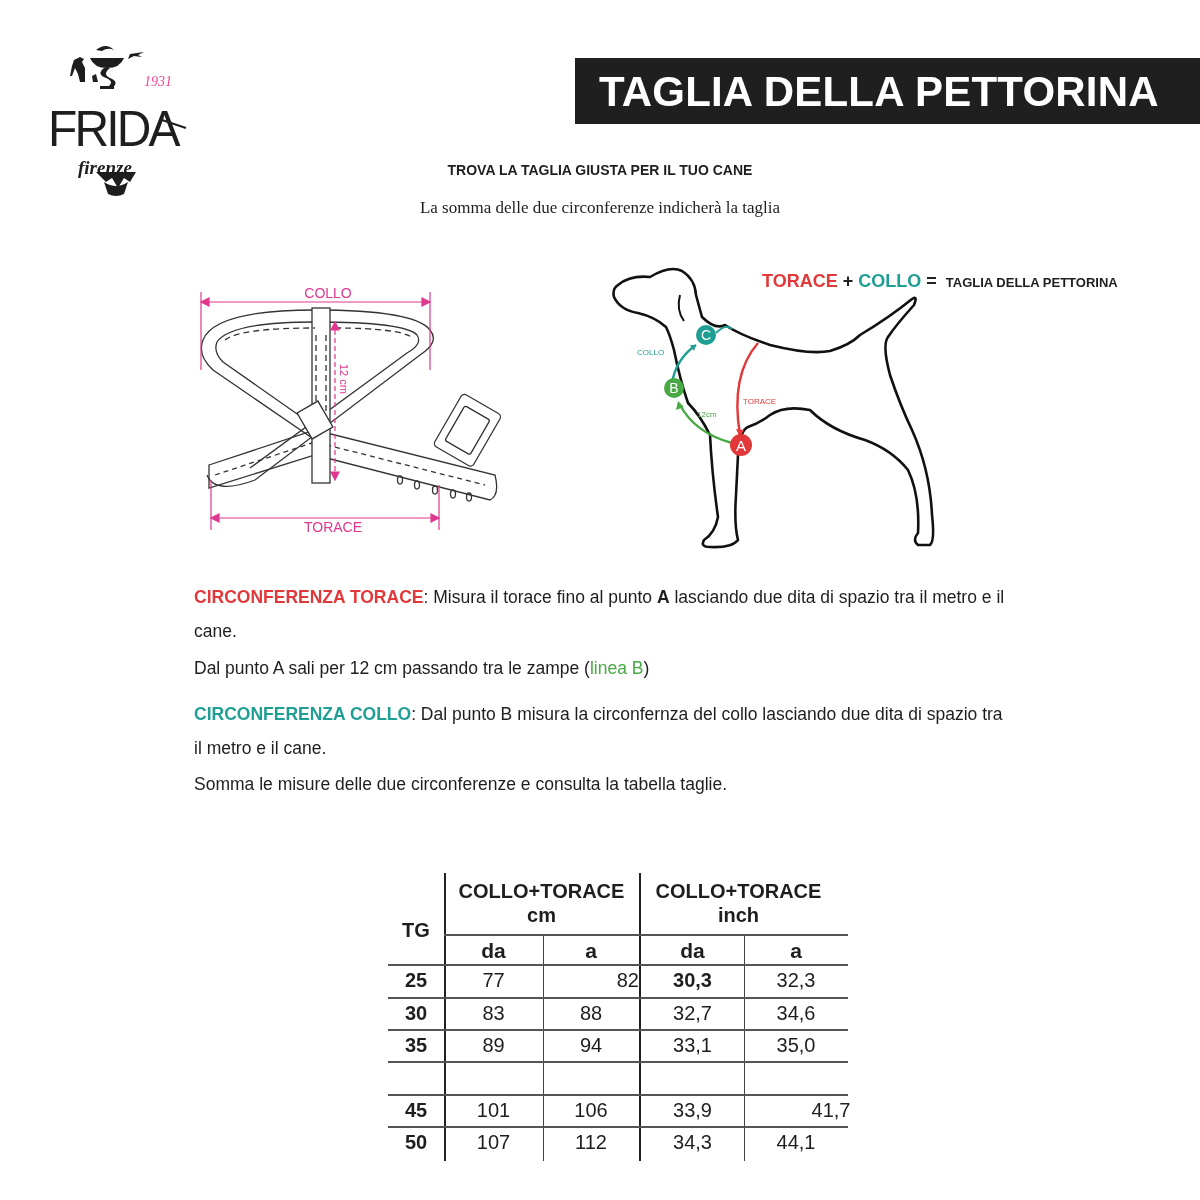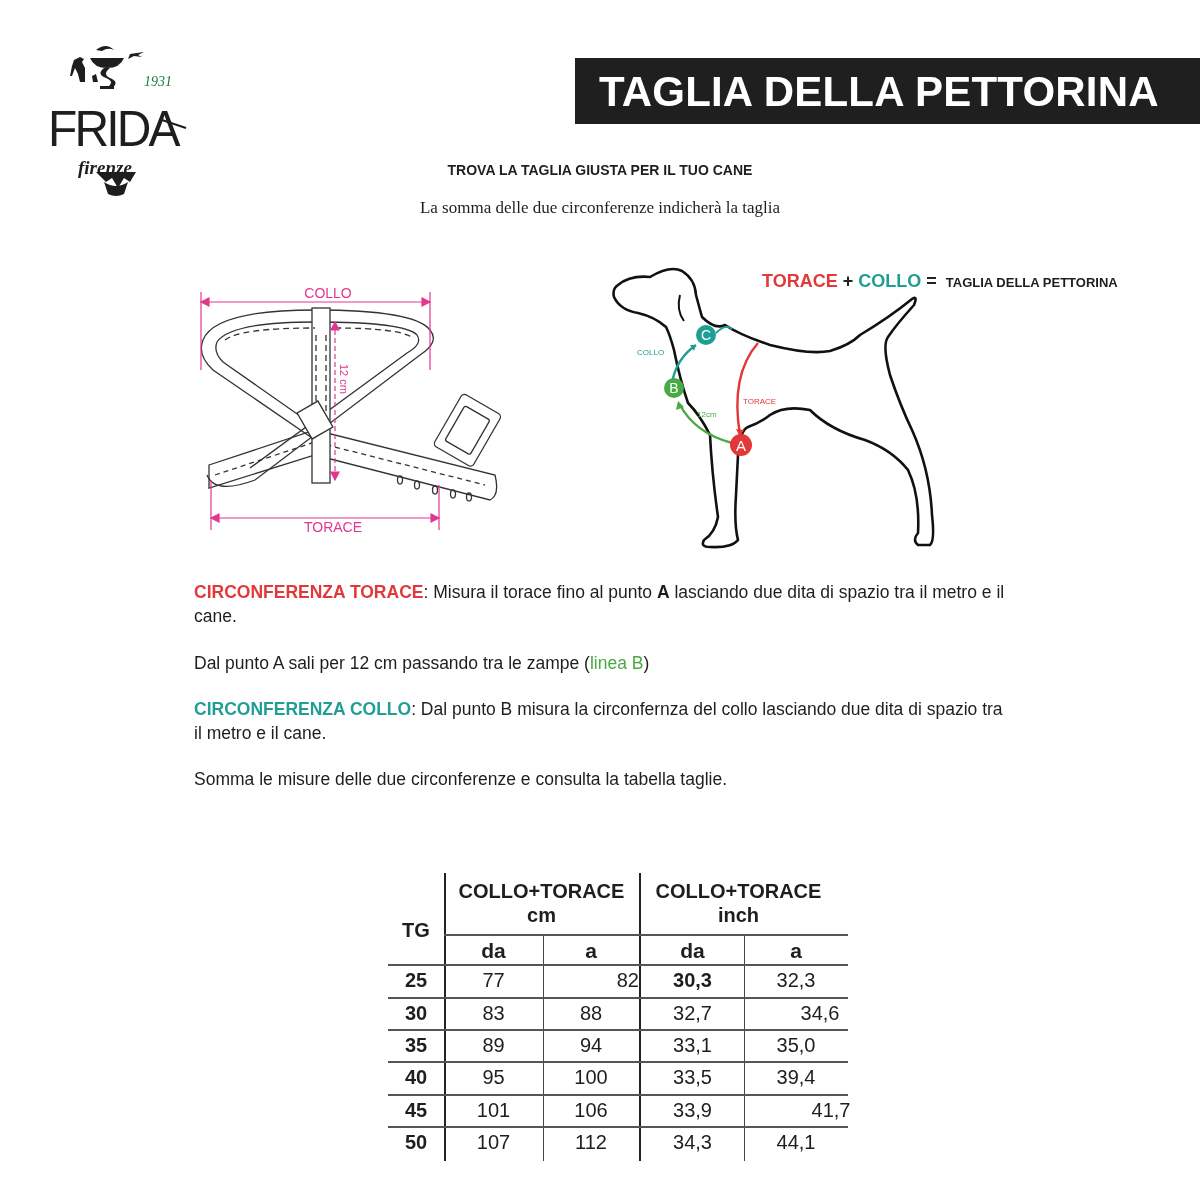--- a/index.html
+++ b/index.html
@@ -2,21 +2,21 @@
 <html><head>
 <meta charset="utf-8">
 <style>
   html, body { margin: 0; padding: 0; background: #ffffff; }
   body { width: 1200px; height: 1200px; position: relative; overflow: hidden;
          font-family: "Liberation Sans", sans-serif; color: #1e1e1e; }
   .abs { position: absolute; }
 
   
   #logo { left: 44px; top: 42px; width: 150px; height: 160px; }
-  #logo .year { position: absolute; left: 100px; top: 32px; font-family: "Liberation Serif", serif; font-style: italic; font-size: 14px; color:#15803d; }
+  #logo .year { position: absolute; left: 100px; top: 32px; font-family: "Liberation Serif", serif; font-style: italic; font-size: 14px; color:#ec4899; }
   #logo .brand { position: absolute; left: 4px; top: 58px; font-family: "Liberation Sans", sans-serif; font-size: 50px; letter-spacing: -3px; font-weight: 400; color:#1e1e1e; transform: scaleX(0.96); transform-origin: left; }
   #logo .city { position: absolute; left: 34px; top: 115px; font-family: "Liberation Serif", serif; font-style: italic; font-weight: bold; font-size: 19px; color:#1e1e1e;text-align:center; }
 
   
   #title-banner { left: 575px; top: 58px; width: 625px; height: 66px; background: #1f1f1f; }
   #title-banner span { position: absolute; left: 24px; top: 10px; color: #fff; font-weight: bold; font-size: 42px; letter-spacing: 0.2px; white-space: nowrap; }
 
   #subtitle { left: 0; width: 1200px; top: 162px; text-align: center; font-weight: bold; font-size: 14px; }
   #subdesc { left: 0; width: 1200px; top: 198px; text-align: center; font-size: 17px; font-family: Liberation Serif, serif; }
 
@@ -27,21 +27,21 @@
   
   #dog { left: 600px; top: 255px; width: 360px; height: 300px; }
   #formula { left: 762px; top: 271px; white-space: nowrap; font-weight: bold; font-size: 18px; }
   #formula .torace { color: #e2383a; }
   #formula .plus { color: #222; }
   #formula .collo { color: #1f9e94; }
   #formula .eq { color: #222; }
   #formula .result { font-size: 13px; color: #1e1e1e; margin-left: 4px; }
 
   
-  .para { left: 194px; width: 820px; font-size: 17.5px; line-height: 24px; }
+  .para { left: 194px; width: 820px; font-size: 17.5px; line-height: 34px; }
   .para .red { color: #e2383a; font-weight: bold; }
   .para .teal { color: #1f9e94; font-weight: bold; }
   .para .green { color: #49a944; }
   .para b { font-weight: bold; }
   #p1 { top: 580px; }
   #p2 { top: 651px; }
   #p3 { top: 697px; }
   #p4 { top: 767px; }
 
   
@@ -209,36 +209,29 @@
     <div class="cell" style="left:56px;width:99px;top:0;">77</div>
     <div class="cell" style="left:155px;width:96px;top:0;text-align:right;">82</div>
     <div class="cell" style="left:253px;width:103px;top:0;font-weight:bold;">30,3</div>
     <div class="cell" style="left:356px;width:104px;top:0;">32,3</div>
   </div>
   <div style="position:absolute;left:0;top:129px;width:460px;height:28px;">
     <div class="tg" style="top:0;">30</div>
     <div class="cell" style="left:56px;width:99px;top:0;">83</div>
     <div class="cell" style="left:155px;width:96px;top:0;">88</div>
     <div class="cell" style="left:253px;width:103px;top:0;">32,7</div>
-    <div class="cell" style="left:356px;width:104px;top:0;padding-left:24px;">34,6</div>
+    <div class="cell" style="left:356px;width:104px;top:0;">34,6</div>
   </div>
   <div style="position:absolute;left:0;top:161px;width:460px;height:28px;">
     <div class="tg" style="top:0;">35</div>
     <div class="cell" style="left:56px;width:99px;top:0;">89</div>
     <div class="cell" style="left:155px;width:96px;top:0;">94</div>
     <div class="cell" style="left:253px;width:103px;top:0;">33,1</div>
     <div class="cell" style="left:356px;width:104px;top:0;">35,0</div>
   </div>
-  <div style="position:absolute;left:0;top:193px;width:460px;height:28px;">
-    <div class="tg" style="top:0;">40</div>
-    <div class="cell" style="left:56px;width:99px;top:0;">95</div>
-    <div class="cell" style="left:155px;width:96px;top:0;">100</div>
-    <div class="cell" style="left:253px;width:103px;top:0;">33,5</div>
-    <div class="cell" style="left:356px;width:104px;top:0;">39,4</div>
-  </div>
   <div style="position:absolute;left:0;top:226px;width:460px;height:28px;">
     <div class="tg" style="top:0;">45</div>
     <div class="cell" style="left:56px;width:99px;top:0;">101</div>
     <div class="cell" style="left:155px;width:96px;top:0;">106</div>
     <div class="cell" style="left:253px;width:103px;top:0;">33,9</div>
     <div class="cell" style="left:356px;width:104px;top:0;padding-left:35px;">41,7</div>
   </div>
   <div style="position:absolute;left:0;top:258px;width:460px;height:28px;">
     <div class="tg" style="top:0;">50</div>
     <div class="cell" style="left:56px;width:99px;top:0;">107</div>

